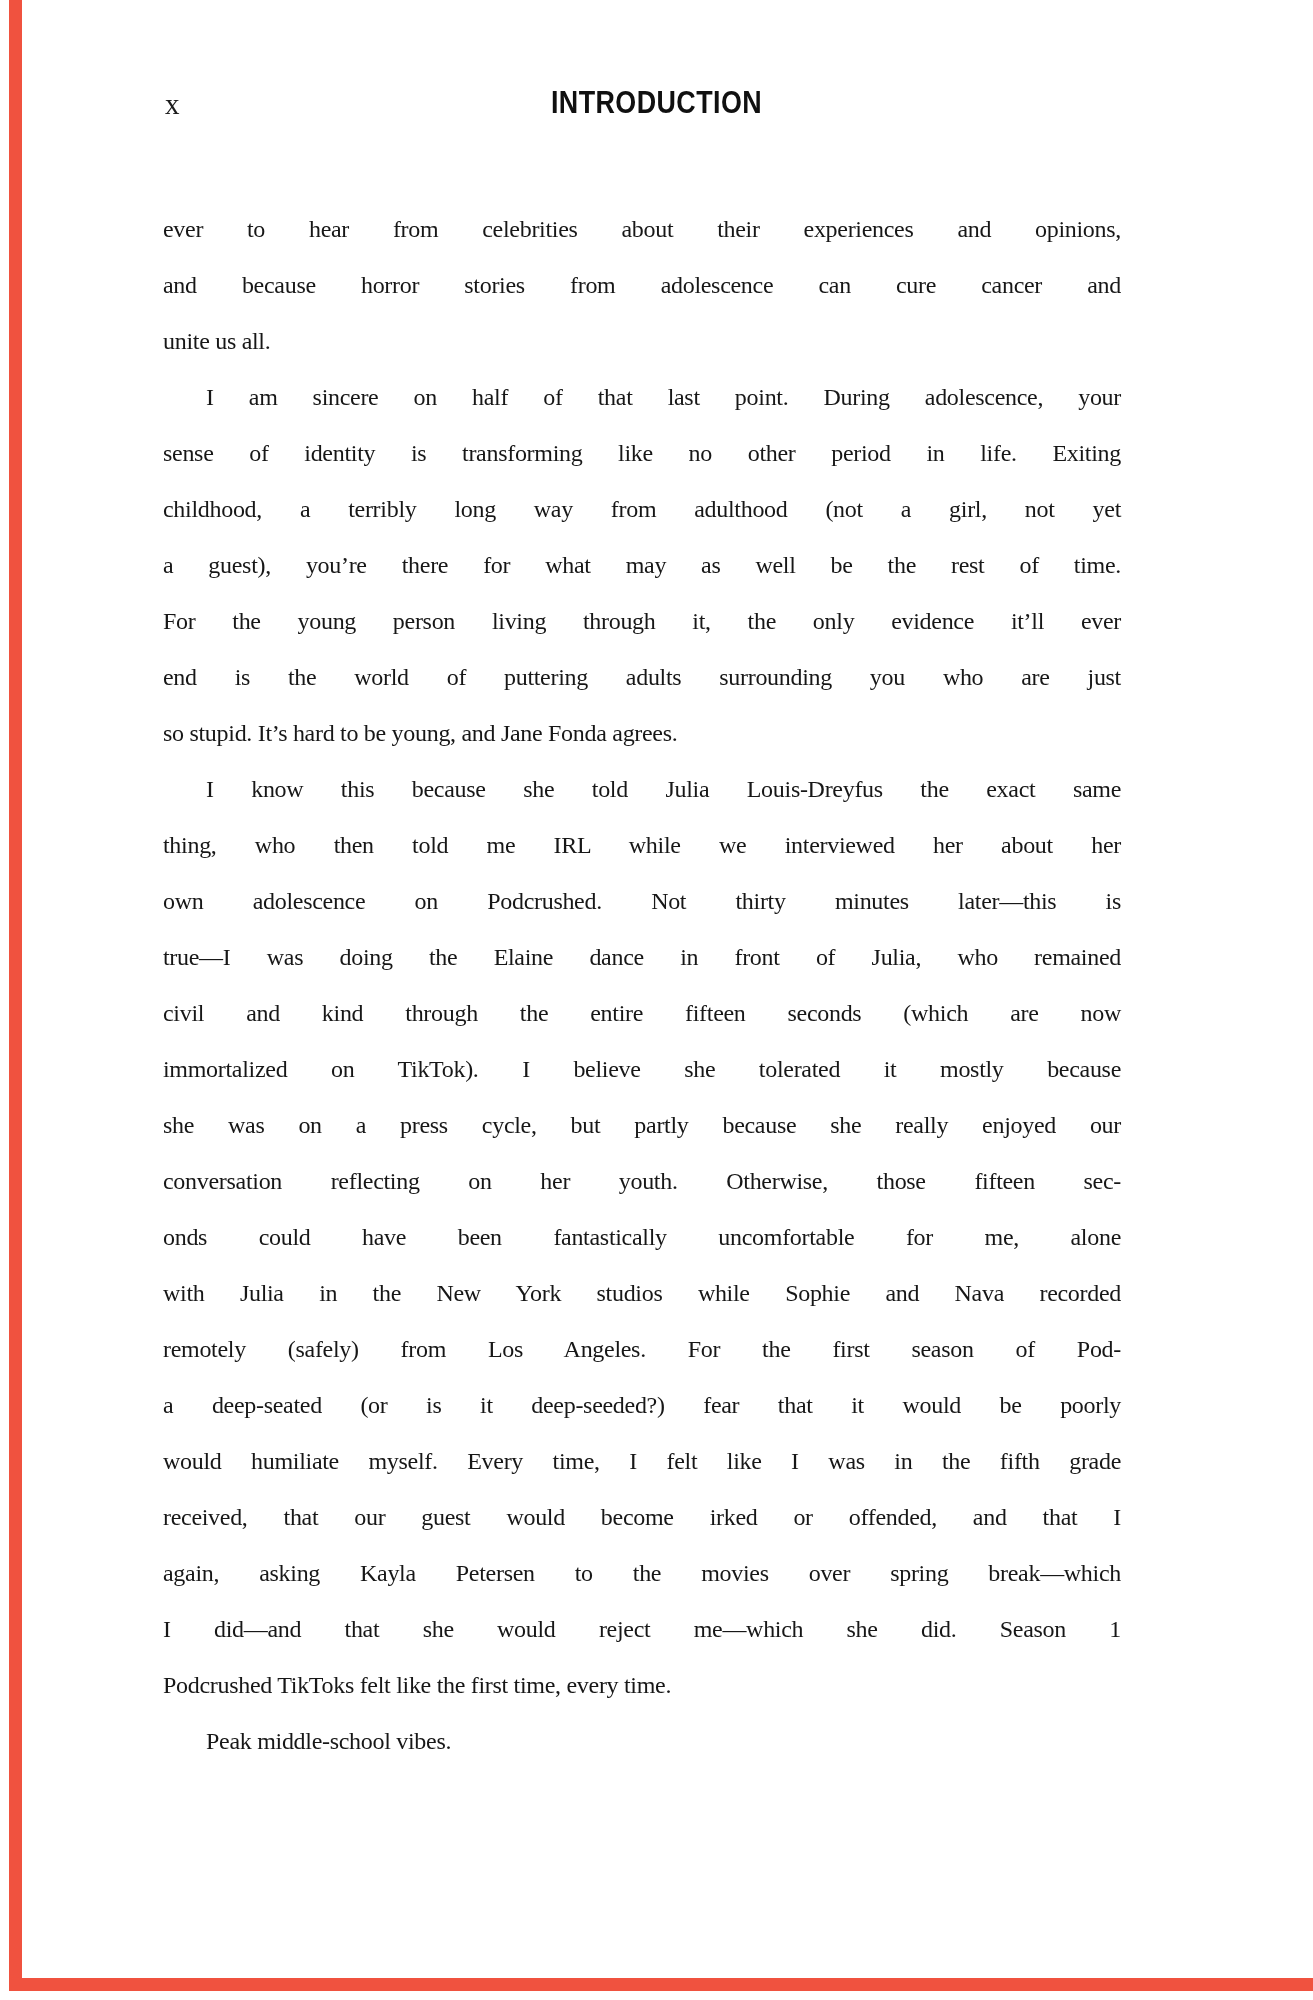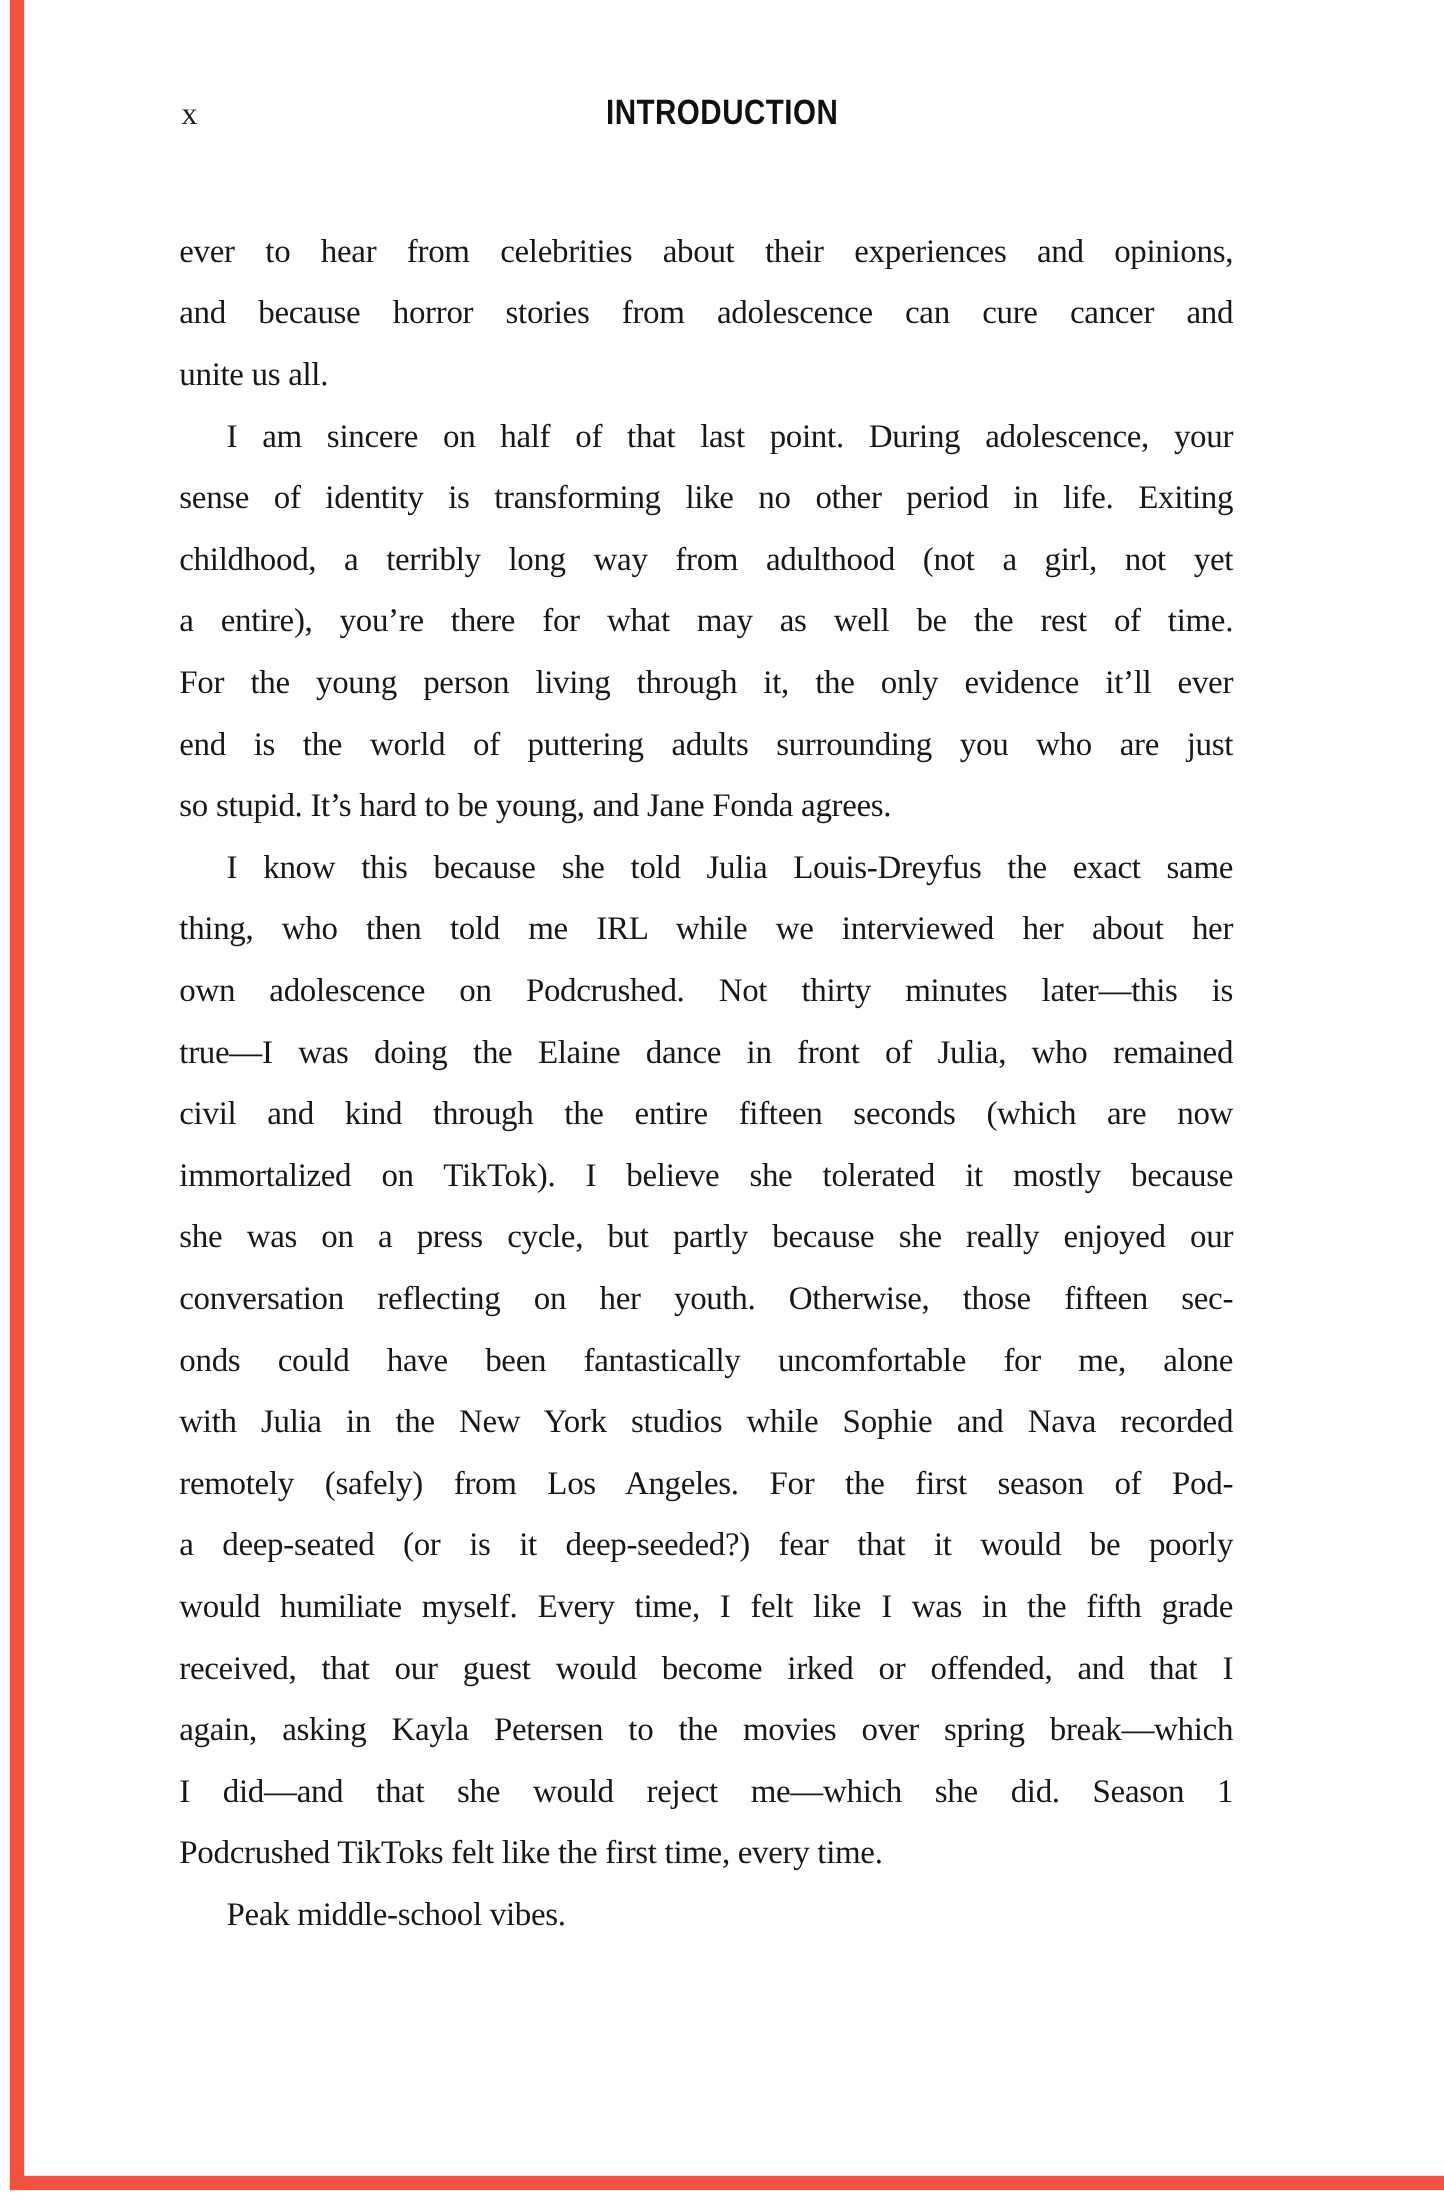--- a/index.html
+++ b/index.html
@@ -44,21 +44,21 @@
     font-weight: 700;
     font-size: 32px;
     letter-spacing: 0.5px;
     transform: scaleX(0.84);
     color: #101010;
   }
   .body-text {
     position: absolute;
     left: 163px; top: 201px;
     width: 958px;
-    font-size: 30px;
+    font-size: 24px;
     line-height: 56px;
     letter-spacing: -0.3px;
   }
   .para { margin: 0; }
   .line { text-align: justify; }
   .line.j { text-align-last: justify; }
   .line.L { text-align-last: left; }
   .line.indent { text-indent: 43px; }
   .it { }
 </style>
@@ -77,21 +77,21 @@
   <div class="body-text" id="body-text">
       <div class="para">
         <div class="line j"><span>ever to hear from celebrities about their experiences and opinions,</span></div>
         <div class="line j"><span>and because horror stories from adolescence can cure cancer and</span></div>
         <div class="line L"><span>unite us all.</span></div>
       </div>
       <div class="para">
         <div class="line j indent"><span>I am sincere on half of that last point. During adolescence, your</span></div>
         <div class="line j"><span>sense of identity is transforming like no other period in life. Exiting</span></div>
         <div class="line j"><span>childhood, a terribly long way from adulthood (not a girl, not yet</span></div>
-        <div class="line j"><span>a entire), you’re there for what may as well be the rest of time.</span></div>
+        <div class="line j"><span>a guest), you’re there for what may as well be the rest of time.</span></div>
         <div class="line j"><span>For the young person living through it, the only evidence it’ll ever</span></div>
         <div class="line j"><span>end is the world of puttering adults surrounding you who are just</span></div>
         <div class="line L"><span>so </span><span class="it">stupid</span><span>. It’s hard to be young, and Jane Fonda agrees.</span></div>
       </div>
       <div class="para">
         <div class="line j indent"><span>I know this because she told Julia Louis-Dreyfus the exact same</span></div>
         <div class="line j"><span>thing, who then told me IRL while we interviewed her about her</span></div>
         <div class="line j"><span>own adolescence on </span><span class="it">Podcrushed</span><span>. Not thirty minutes later—this is</span></div>
         <div class="line j"><span>true—I was doing the Elaine dance in front of Julia, who remained</span></div>
         <div class="line j"><span>civil and kind through the entire fifteen seconds (which are now</span></div>

